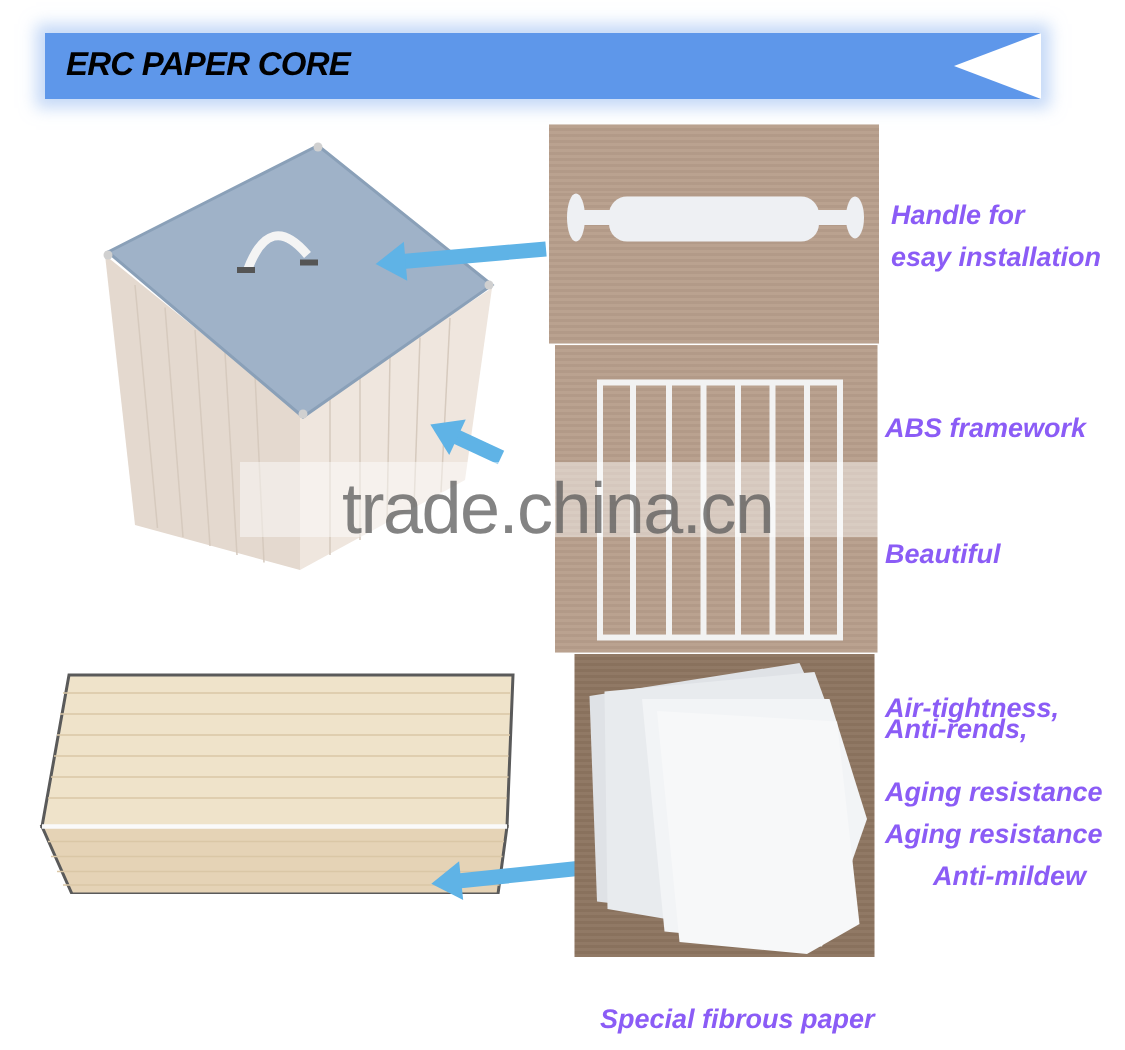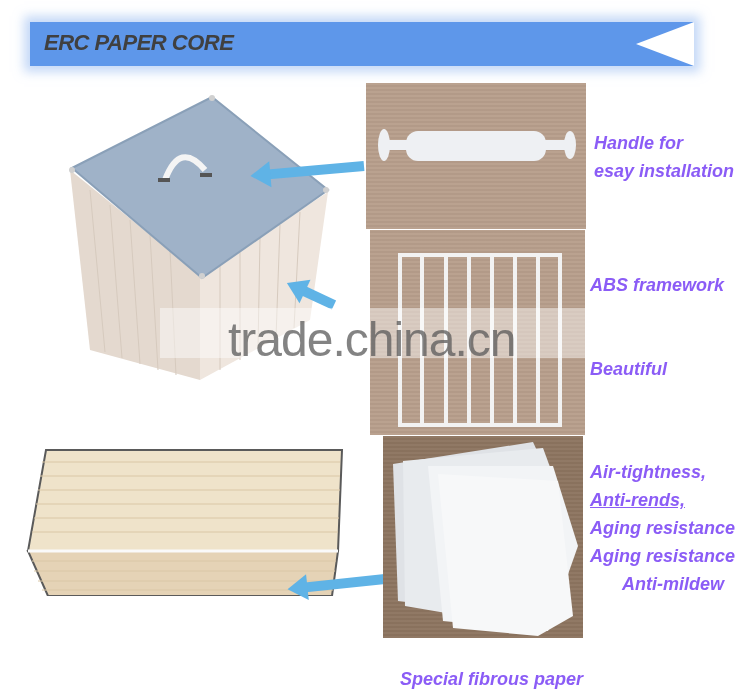--- a/index.html
+++ b/index.html
@@ -1,19 +1,19 @@
 <!DOCTYPE html>
 <html><head>
 <meta charset="utf-8">
 <style>
   html,body{margin:0;padding:0;background:#ffffff;}
   body{width:750px;height:700px;position:relative;overflow:hidden;font-family:"Liberation Sans",sans-serif;}
   .banner{position:absolute;left:30px;top:22px;width:664px;height:44px;background:#5e97ea;
     box-shadow:0 0 10px 6px rgba(150,185,240,0.55);}
-  .banner-title{position:absolute;left:14px;top:8px;color:#404040;font-weight:bold;font-style:italic;font-size:22px;letter-spacing:-0.5px;}
+  .banner-title{position:absolute;left:14px;top:8px;color:#000000;font-weight:bold;font-style:italic;font-size:22px;letter-spacing:-0.5px;}
   .banner-tri{position:absolute;right:0;top:0;width:0;height:0;border-top:22px solid transparent;border-bottom:22px solid transparent;border-right:58px solid #ffffff;}
   .photo{position:absolute;overflow:hidden;}
   .cardboard{background:#b89f8c;background-image:repeating-linear-gradient(0deg,rgba(255,255,255,0.03) 0 2px,rgba(0,0,0,0.03) 2px 4px);}
   .label{position:absolute;color:#8b5cf6;font-weight:bold;font-style:italic;font-size:18px;white-space:nowrap;}
   .arrow{position:absolute;height:10px;background:#5fb3e6;transform-origin:right center;}
   .arrow:before{content:"";position:absolute;left:-18px;top:-8px;border-top:13px solid transparent;border-bottom:13px solid transparent;border-right:20px solid #5fb3e6;}
   .watermark{position:absolute;left:160px;top:308px;width:590px;height:50px;background:rgba(255,255,255,0.45);}
   .watermark-text{position:absolute;left:228px;top:312px;font-size:48px;color:rgba(90,90,90,0.75);font-family:Liberation Sans, sans-serif;letter-spacing:-1px;}
 </style>
 </head>
@@ -108,20 +108,20 @@
 
 <div class="photo cardboard" style="left:383px;top:436px;width:200px;height:202px;background-color:#8d7560;">
   <svg width="200" height="202" viewBox="0 0 200 202">
     <polygon points="10,28 150,6 175,60 100,175 15,165" fill="#dfe2e6"></polygon>
     <polygon points="20,25 160,12 185,80 110,185 22,170" fill="#e8ebee"></polygon>
     <polygon points="45,30 170,30 195,110 165,195 60,185" fill="#f2f4f6"></polygon>
     <polygon points="55,38 175,45 190,180 155,200 70,192" fill="#f7f8f9"></polygon>
   </svg>
 </div>
 <div class="label" style="left:590px;top:462px;">Air-tightness,</div>
-<div class="label" style="left:590px;top:490px;text-decoration:underline;">Anti-rends,</div>
+<div class="label" style="left:590px;top:476px;">Anti-rends,</div>
 <div class="label" style="left:590px;top:518px;">Aging resistance</div>
 <div class="label" style="left:590px;top:546px;">Aging resistance</div>
 <div class="label" style="left:622px;top:574px;">Anti-mildew</div>
 <div class="label" style="left:400px;top:642px;margin-top:27px;">Special fibrous paper</div>
 
 <div class="watermark"></div>
 <div class="watermark-text">trade.china.cn</div>
 
 </body></html>

